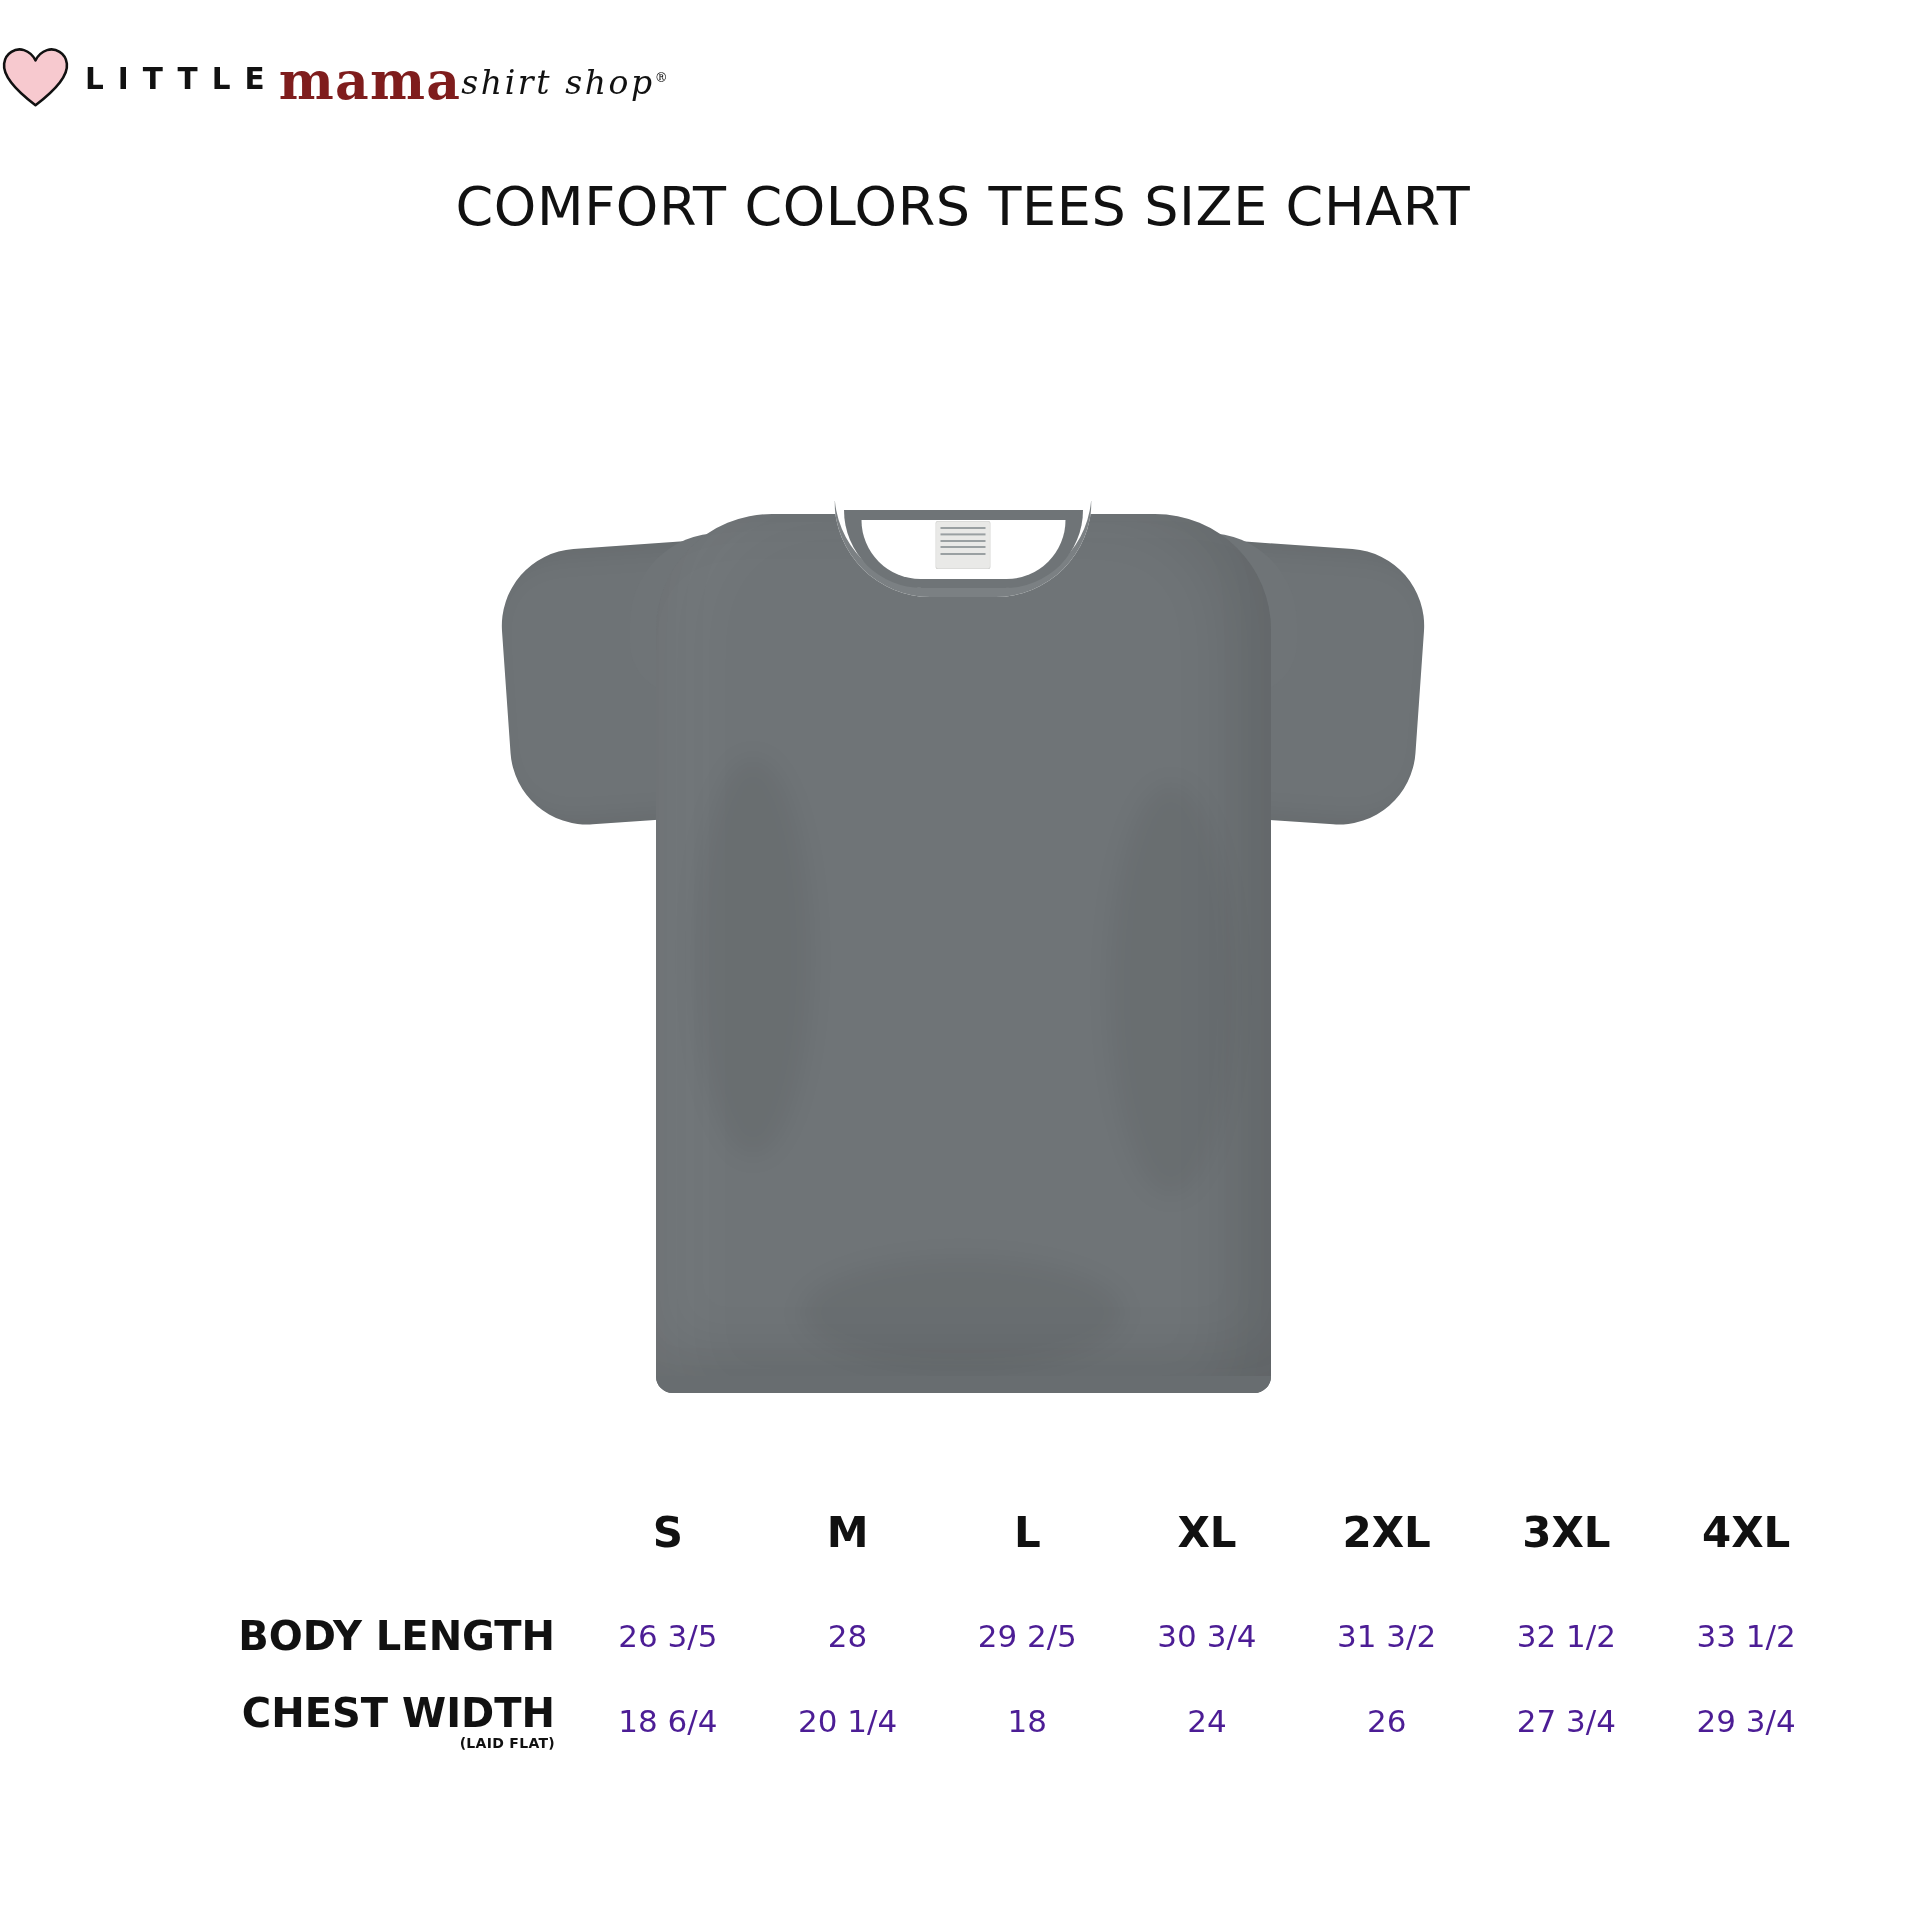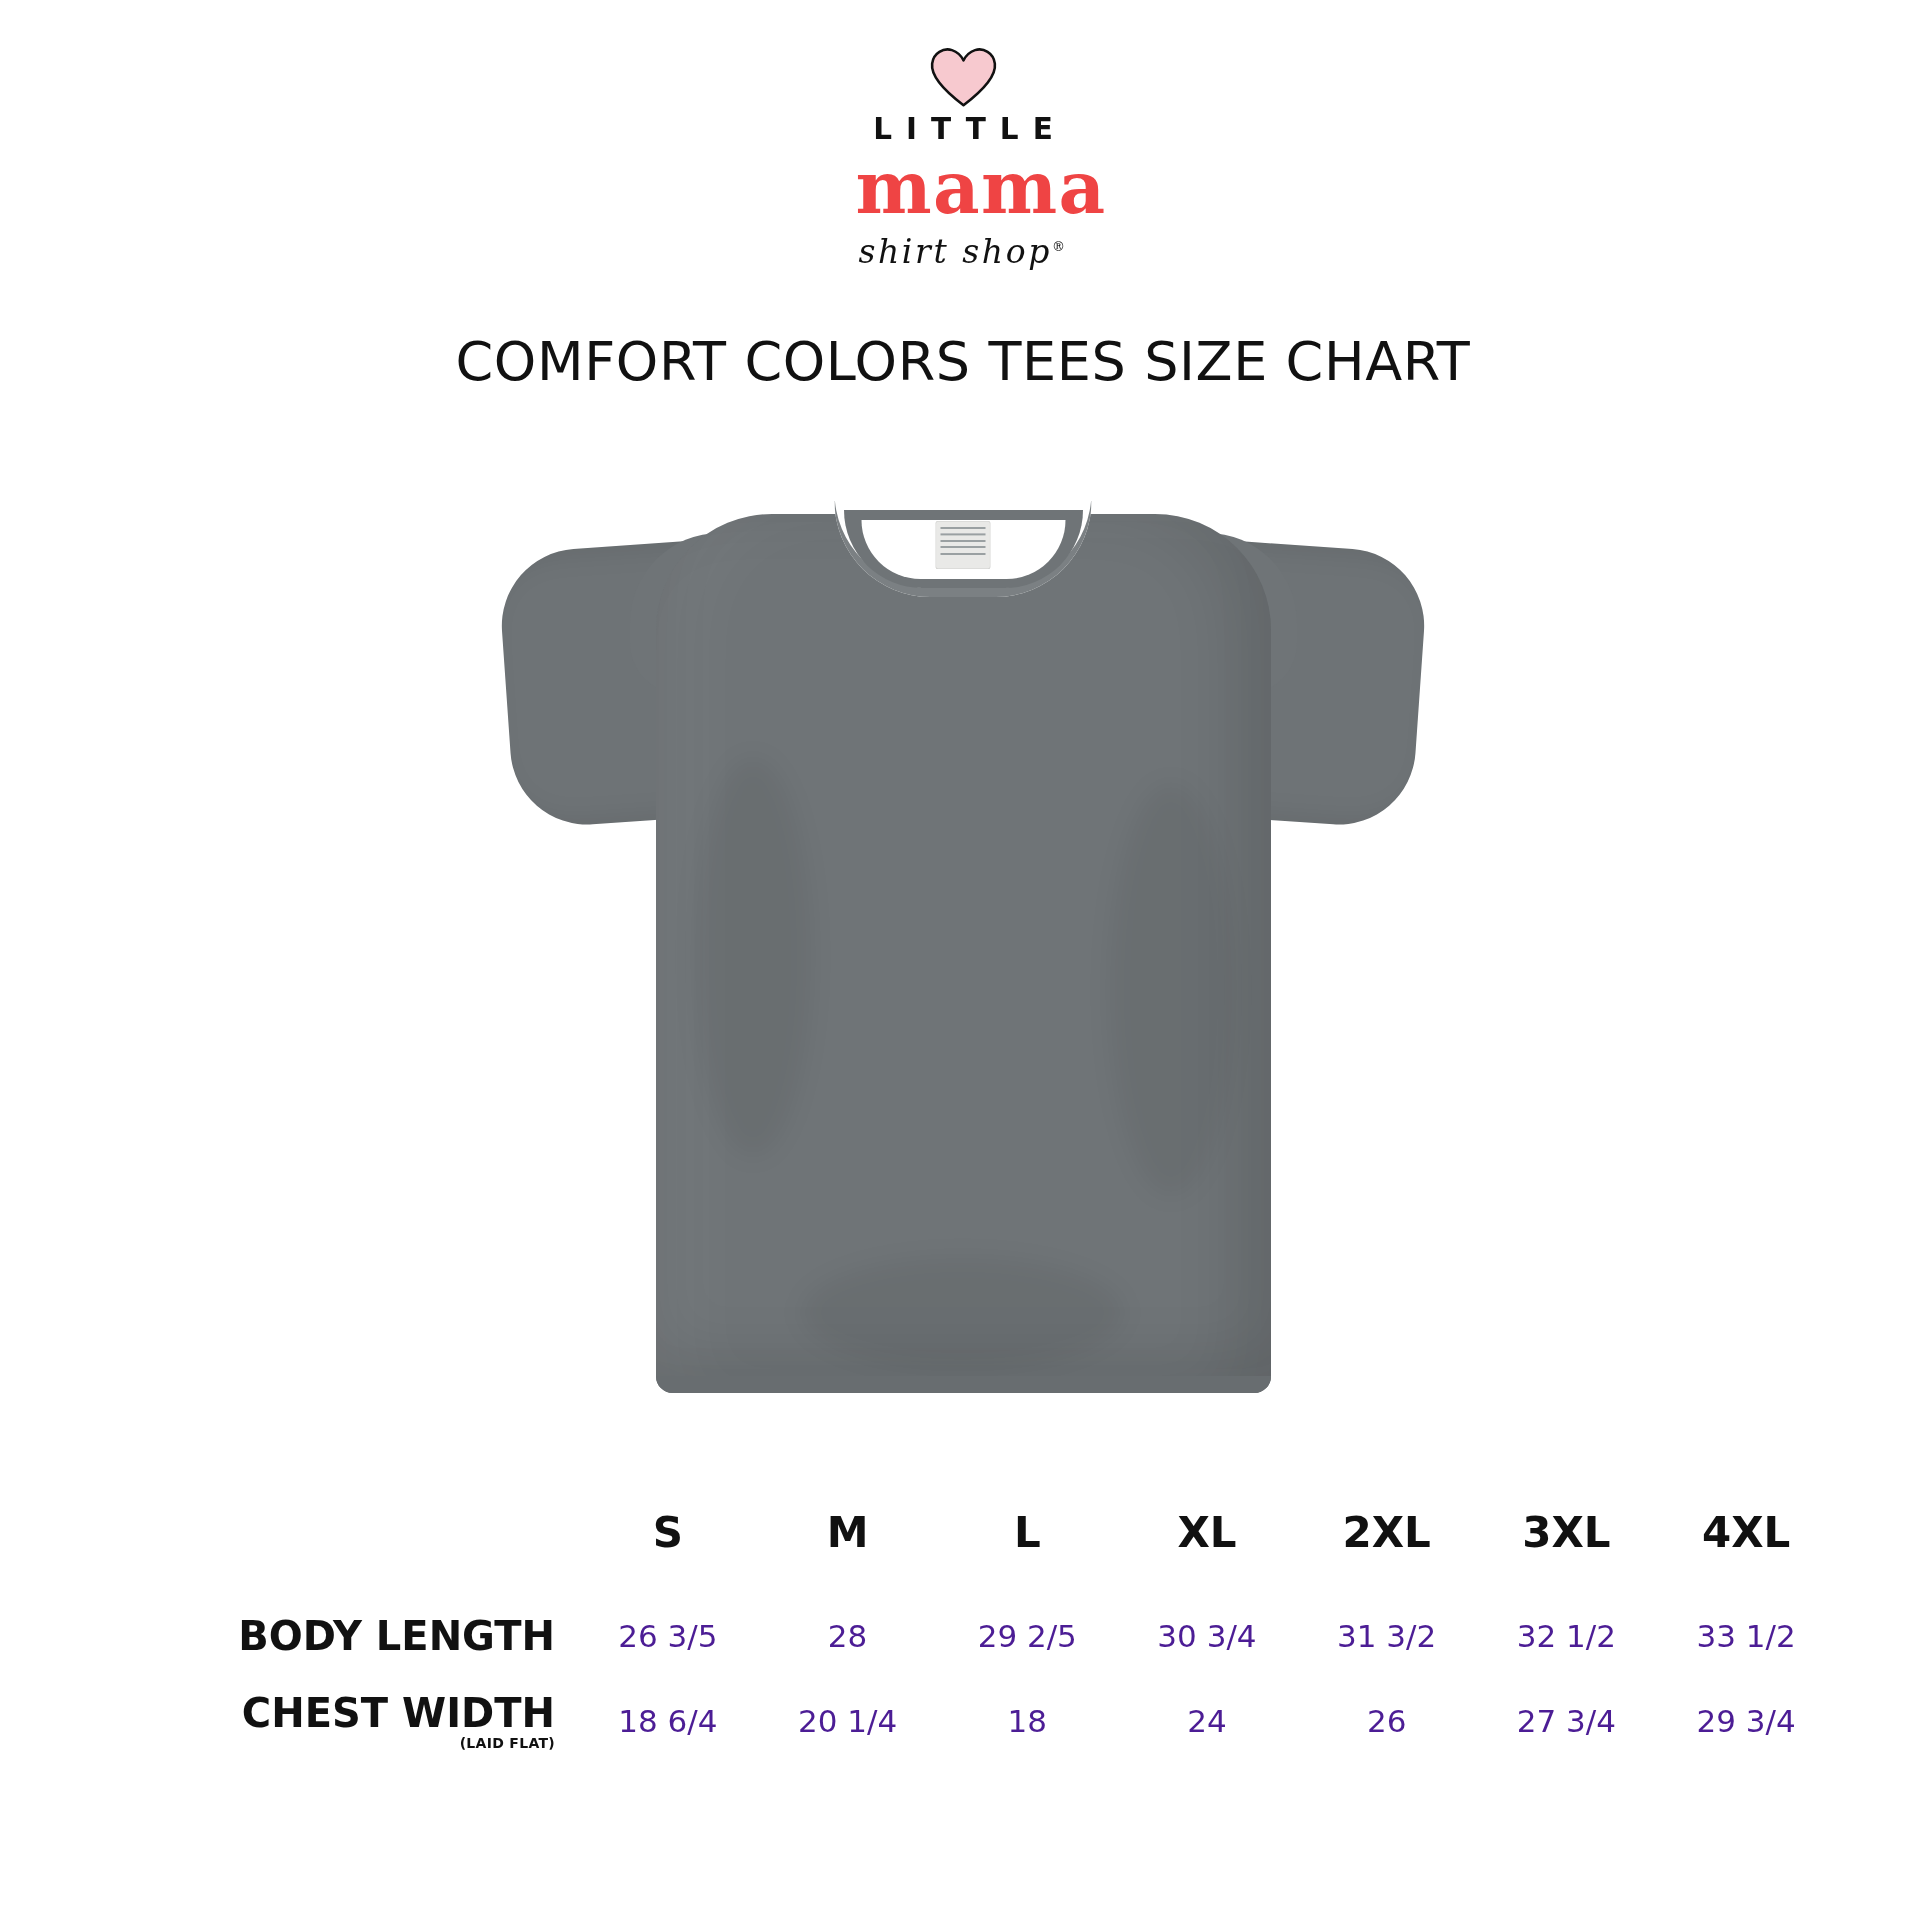--- a/index.html
+++ b/index.html
@@ -14,21 +14,21 @@
     color: #111111;
     overflow: hidden;
     position: relative;
   }
 
   
   .logo-block {
     width: 100%;
     padding-top: 45px;
     display: flex;
-    flex-direction: column;
+    flex-direction: row;
     align-items: center;
   }
   .heart-icon {
     width: 71px;
     height: 64px;
     position: relative;
     margin-bottom: 3.9px;
   }
   .logo-word-little {
     font-family: "DejaVu Sans", sans-serif;
@@ -36,26 +36,25 @@
     font-size: 29.5px;
     letter-spacing: 14px;
     text-indent: 14px;
     color: #111111;
     line-height: 1;
     margin-top: 2.6px;
   }
   .logo-word-mama {
     font-family: "DejaVu Serif", serif;
     font-weight: 700;
-    font-size: 72px;
+    font-size: 52px;
     letter-spacing: 1.3px;
-    color: #ef4444;
+    color: #7f1d1d;
     line-height: 1.1;
     margin-top: 2.6px;
-    margin-left: 36px;
   }
   .logo-word-shirtshop {
     font-family: "DejaVu Serif", serif;
     font-style: italic;
     font-weight: 400;
     font-size: 33px;
     letter-spacing: 2.6px;
     color: #111111;
     line-height: 1;
     margin-top: 8px;

